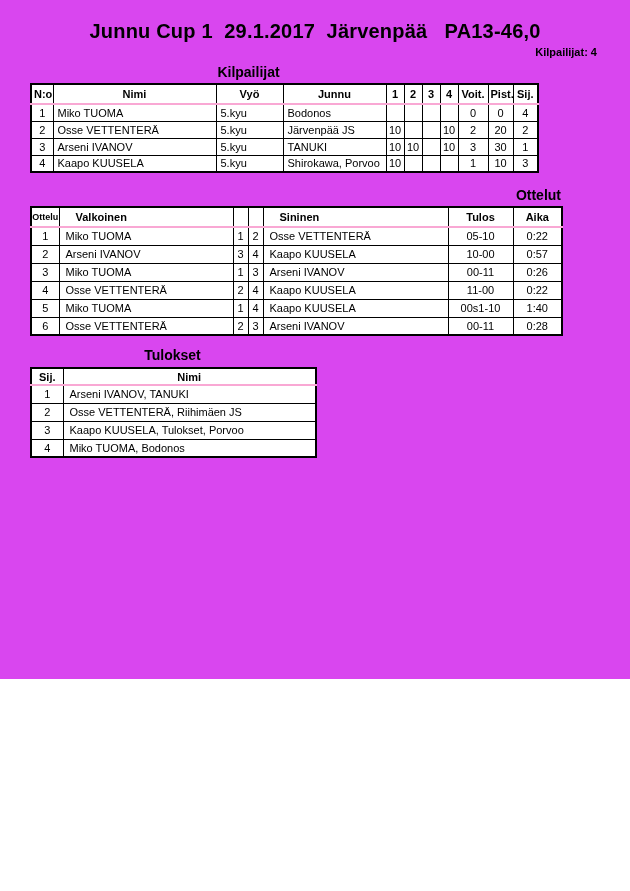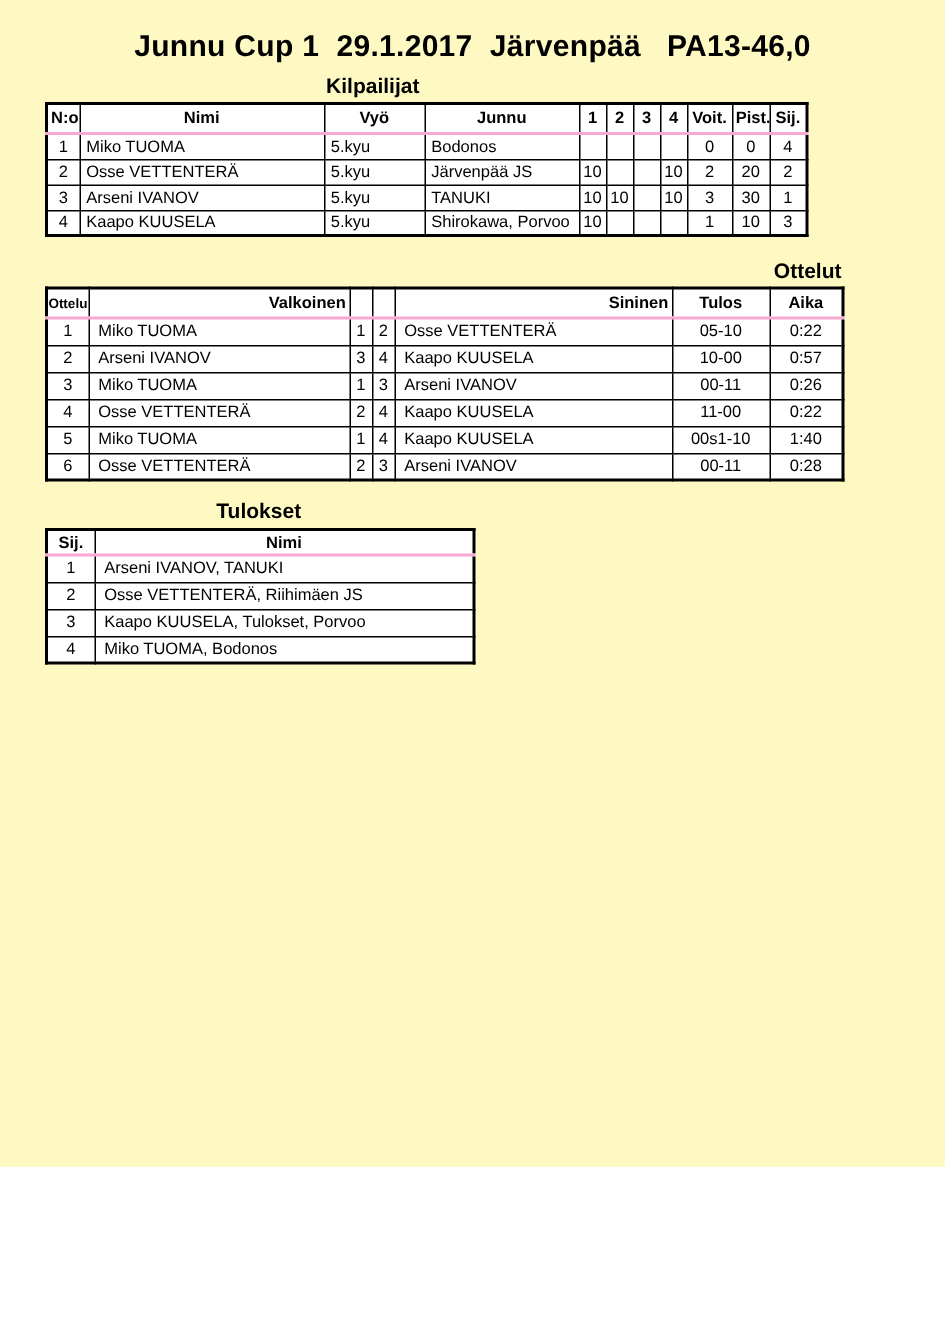--- a/index.html
+++ b/index.html
@@ -1,55 +1,56 @@
 <!DOCTYPE html>
 <html><head>
 <meta charset="utf-8">
 <style>
   * { margin:0; padding:0; box-sizing:border-box; }
   html, body { background:#ffffff; }
   body { font-family:"Liberation Sans", sans-serif; color:#000; }
-  .page { position:relative; width:630px; height:778px; background:#fef9c3; overflow:hidden; }
+  .page { position:relative; width:630px; height:679px; background:#d946ef; overflow:hidden; }
 
   .doc-title { padding-top:20px; text-align:center; font-size:20px; font-weight:bold; white-space:pre; letter-spacing:0.2px; }
   .count { margin-top:3px; padding-right:33px; text-align:right; font-size:11px; font-weight:bold; }
 
   .sec-heading { font-size:14px; font-weight:bold; text-align:center; }
   .h-kilpailijat { width:507px; margin:6px 0 3px 30px; transform:translateX(-35px); }
   .h-ottelut { width:531px; margin:14px 0 3px 30px;text-align:right; }
   .h-tulokset { width:285px; margin:11px 0 4px 30px; }
 
   table { border-collapse:collapse; table-layout:fixed; margin-left:30px; border:2px solid #000; background:#fff; }
   th, td { border:1px solid #000; font-size:11px; padding:0 2px; overflow:hidden; white-space:nowrap; text-align:center; vertical-align:middle; }
   th { font-weight:bold; }
   thead tr { border-bottom:2px solid #f9a8d4; }
 
   .al  { text-align:left; padding-left:4px; }
   .al6 { text-align:left; padding-left:6px; }
-  .alh { text-align:right; padding-left:16px; }
+  .alh { text-align:left; padding-left:16px; }
 
   .t1 { width:507px; }
   .t1 thead tr { height:20px; }
   .t1 tbody tr { height:17px; }
 
   .t2 { width:531px;border-radius:7px; }
   .t2 thead tr { height:20px; }
   .t2 tbody tr { height:18px; }
   .t2 th.tight { font-size:9px; padding:0; }
 
   .t3 { width:285px; }
   .t3 thead tr { height:17px; }
   .t3 tbody tr { height:18px; }
 </style>
 </head>
 <body>
 
 <div class="page">
 
   <div class="doc-title">Junnu Cup 1  29.1.2017  Järvenpää   PA13-46,0</div>
+  <div class="count">Kilpailijat: 4</div>
 
   <div class="sec-heading h-kilpailijat">Kilpailijat</div>
   <table class="t1">
     <colgroup>
       <col style="width:22px">
         <col style="width:163px">
         <col style="width:67px">
         <col style="width:103px">
       <col style="width:18px">
         <col style="width:18px">

